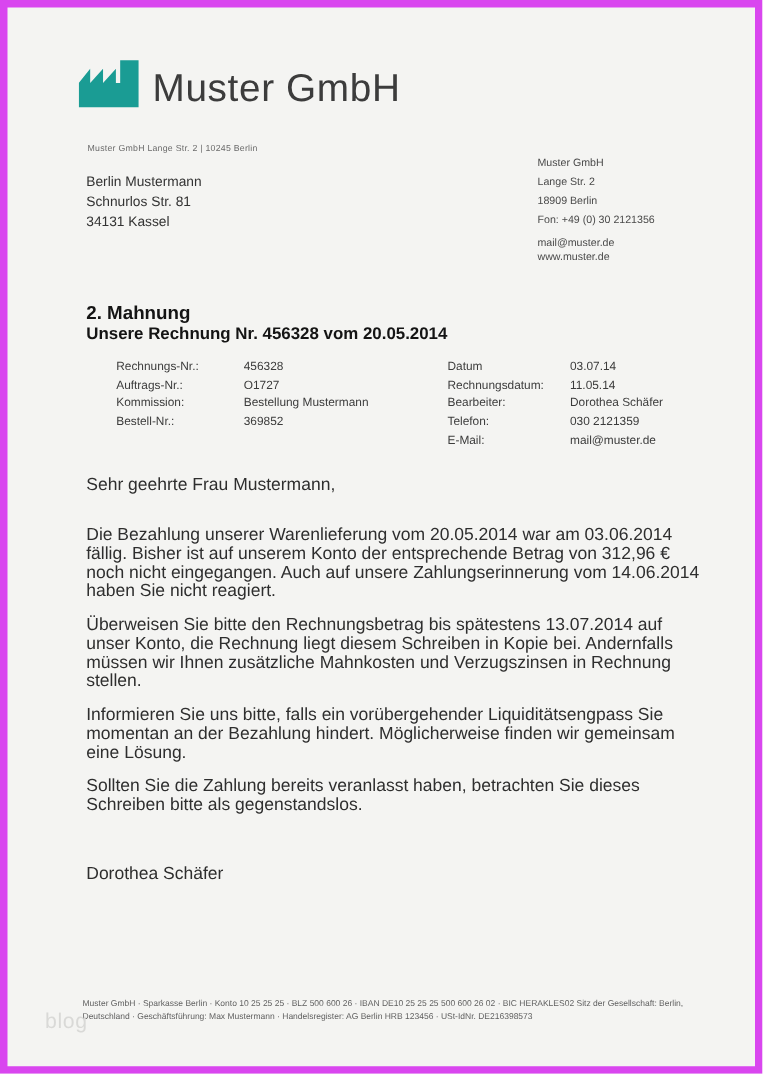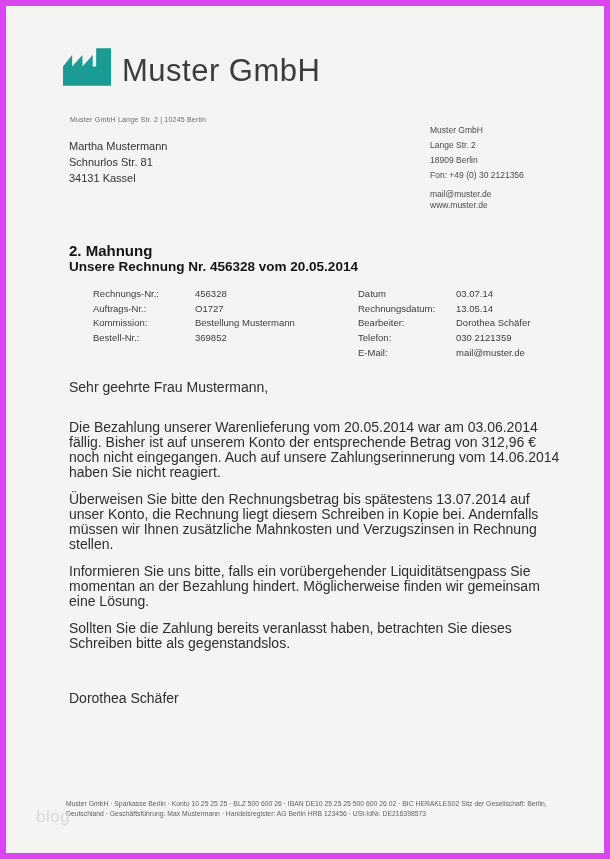--- a/index.html
+++ b/index.html
@@ -63,21 +63,21 @@
   <div class="logo">
     <svg viewBox="0 0 42 33" aria-hidden="true">
       <polygon points="0,33 0,16 8,6 8,16 17,6 17,16 26,6 26,16 29,16 29,0 42,0 42,33" fill="#1a9c94"></polygon>
     </svg>
     <span class="logo-text">Muster GmbH</span>
   </div>
 
   <div class="sender-line">Muster GmbH Lange Str. 2 | 10245 Berlin</div>
 
   <div class="recipient">
-    <div>Martha Mustermann</div>
+    <div>Berlin Mustermann</div>
     <div>Schnurlos Str. 81</div>
     <div>34131 Kassel</div>
   </div>
 
   <div class="company-info">
     <div>Muster GmbH</div>
     <div>Lange Str. 2</div>
     <div>18909 Berlin</div>
     <div>Fon: +49 (0) 30 2121356</div>
     <div class="contact2">
@@ -110,21 +110,21 @@
         <span class="detail-value">369852</span>
       </div>
     </div>
     <div class="details-col-right">
       <div class="detail-row">
         <span class="detail-label">Datum</span>
         <span class="detail-value">03.07.14</span>
       </div>
       <div class="detail-row">
         <span class="detail-label">Rechnungsdatum:</span>
-        <span class="detail-value">13.05.14</span>
+        <span class="detail-value">11.05.14</span>
       </div>
       <div class="detail-row">
         <span class="detail-label">Bearbeiter:</span>
         <span class="detail-value">Dorothea Schäfer</span>
       </div>
       <div class="detail-row">
         <span class="detail-label">Telefon:</span>
         <span class="detail-value">030 2121359</span>
       </div>
       <div class="detail-row">

